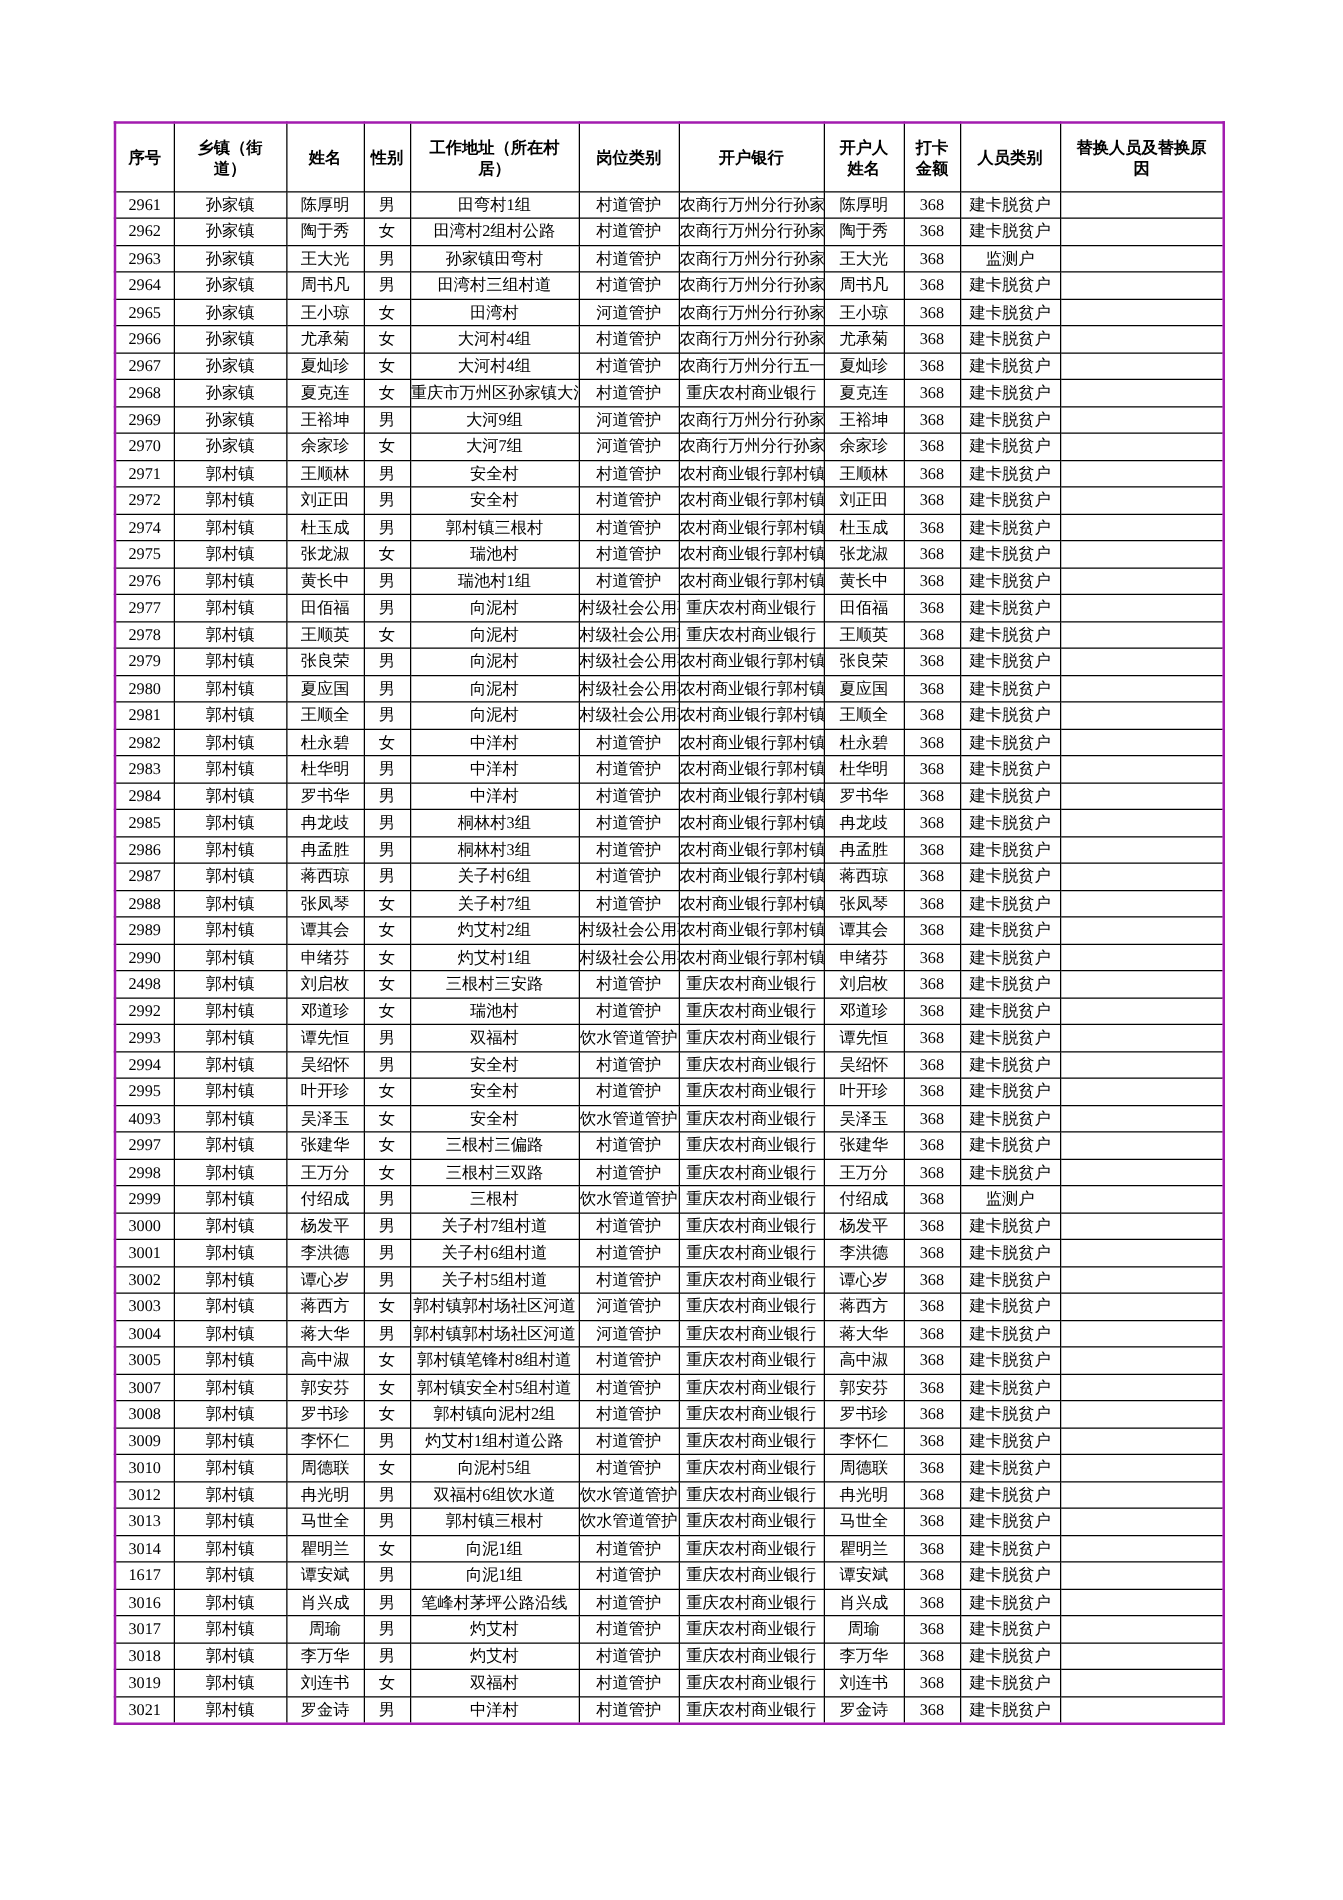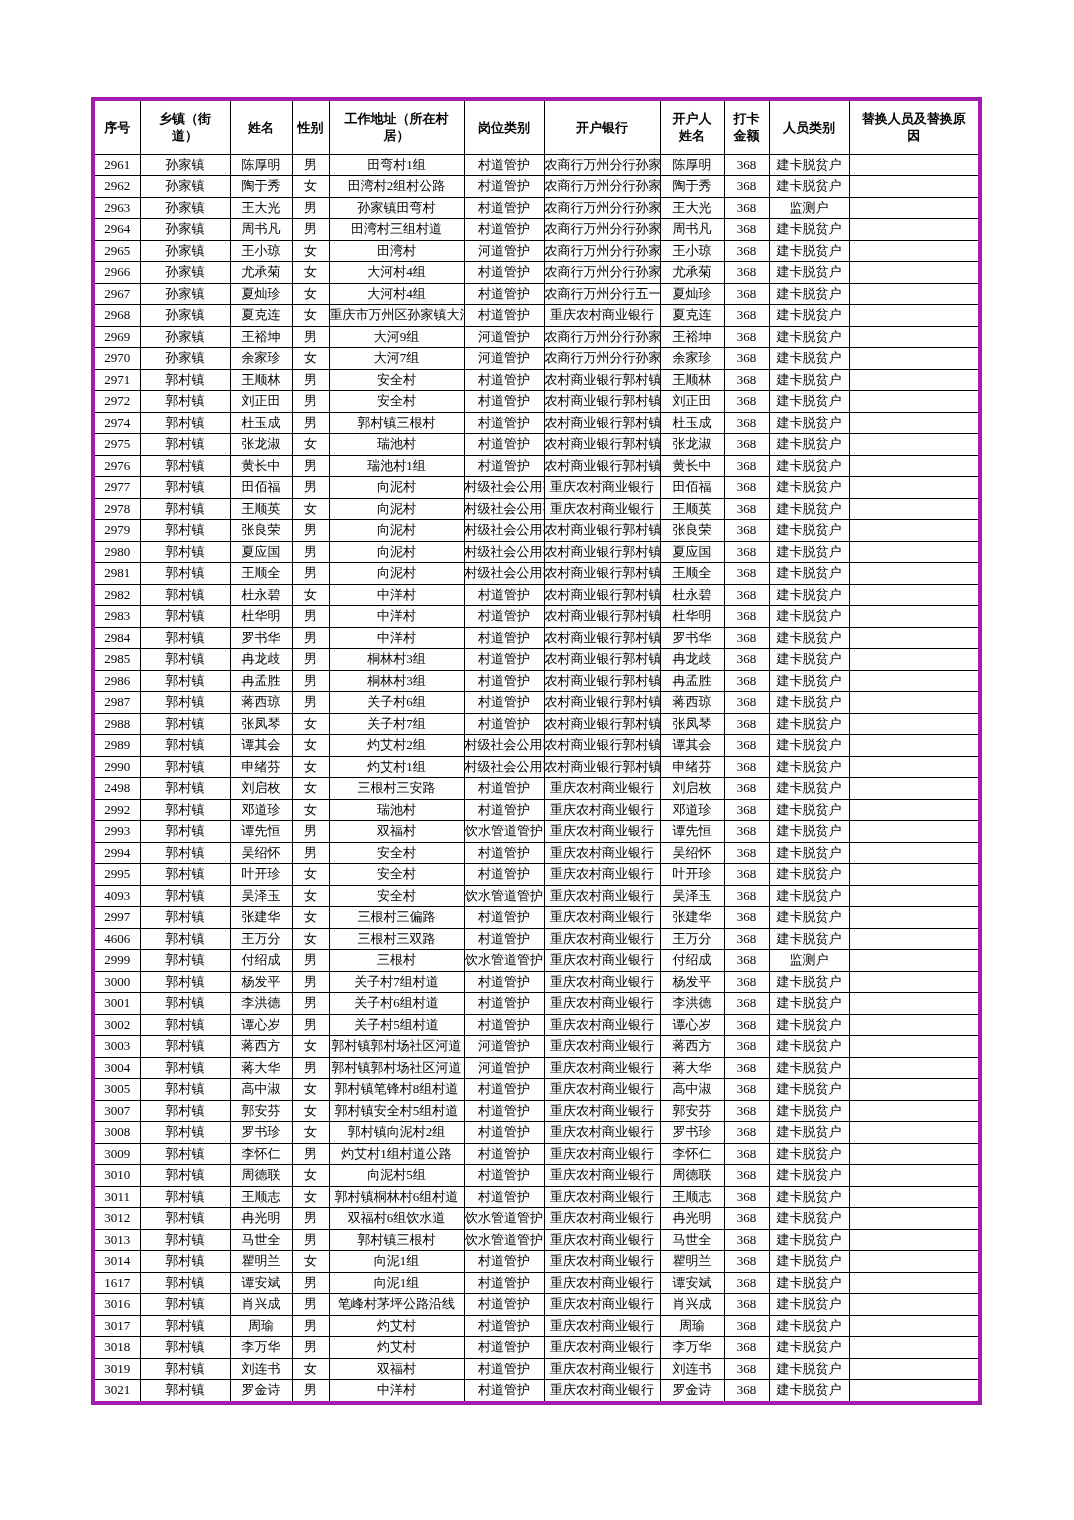--- a/index.html
+++ b/index.html
@@ -11,21 +11,21 @@
     color: #000000;
   }
   .sheet {
     position: absolute;
     left: 91px; top: 97px;
   }
   table.roster {
     border-collapse: collapse;
     table-layout: fixed;
     width: 887px;
-    border: 4px solid #a21caf;
+    border: 2px solid #a21caf;
   }
   table.roster th, table.roster td {
     border: 1px solid #000000;
     padding: 0;
     text-align: center;
     vertical-align: middle;
     overflow: hidden;
   }
   table.roster thead tr { height: 55px; }
   table.roster th {
@@ -542,21 +542,21 @@
           <td>女</td>
           <td>三根村三偏路</td>
           <td>村道管护</td>
           <td>重庆农村商业银行</td>
           <td>张建华</td>
           <td>368</td>
           <td>建卡脱贫户</td>
           <td></td>
         </tr>
         <tr>
-          <td>4606</td>
+          <td>2998</td>
           <td>郭村镇</td>
           <td>王万分</td>
           <td>女</td>
           <td>三根村三双路</td>
           <td>村道管护</td>
           <td>重庆农村商业银行</td>
           <td>王万分</td>
           <td>368</td>
           <td>建卡脱贫户</td>
           <td></td>
@@ -693,33 +693,20 @@
         </tr>
         <tr>
           <td>3010</td>
           <td>郭村镇</td>
           <td>周德联</td>
           <td>女</td>
           <td>向泥村5组</td>
           <td>村道管护</td>
           <td>重庆农村商业银行</td>
           <td>周德联</td>
-          <td>368</td>
-          <td>建卡脱贫户</td>
-          <td></td>
-        </tr>
-        <tr>
-          <td>3011</td>
-          <td>郭村镇</td>
-          <td>王顺志</td>
-          <td>女</td>
-          <td>郭村镇桐林村6组村道</td>
-          <td>村道管护</td>
-          <td>重庆农村商业银行</td>
-          <td>王顺志</td>
           <td>368</td>
           <td>建卡脱贫户</td>
           <td></td>
         </tr>
         <tr>
           <td>3012</td>
           <td>郭村镇</td>
           <td>冉光明</td>
           <td>男</td>
           <td>双福村6组饮水道</td>

